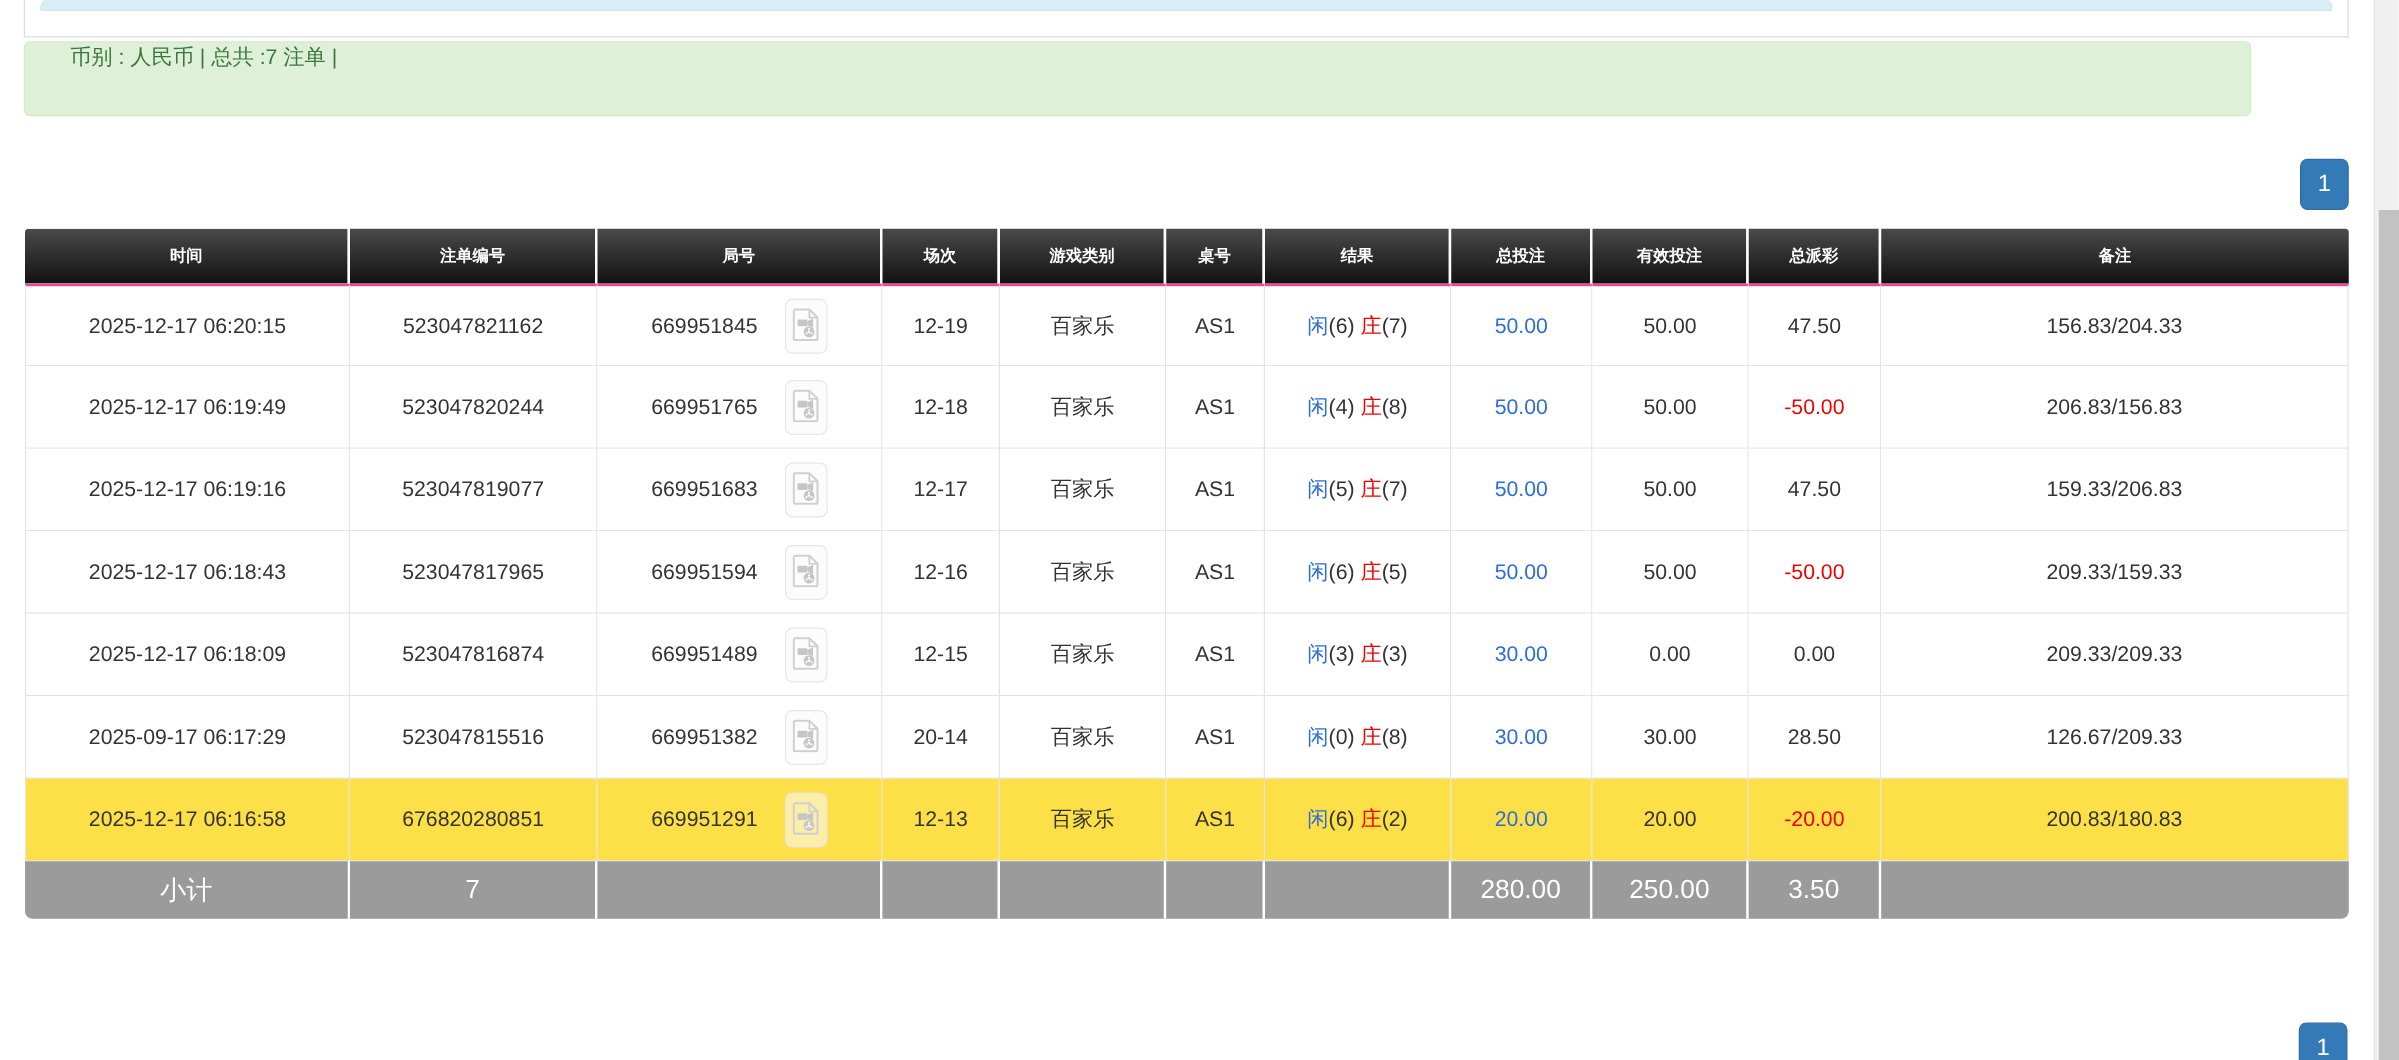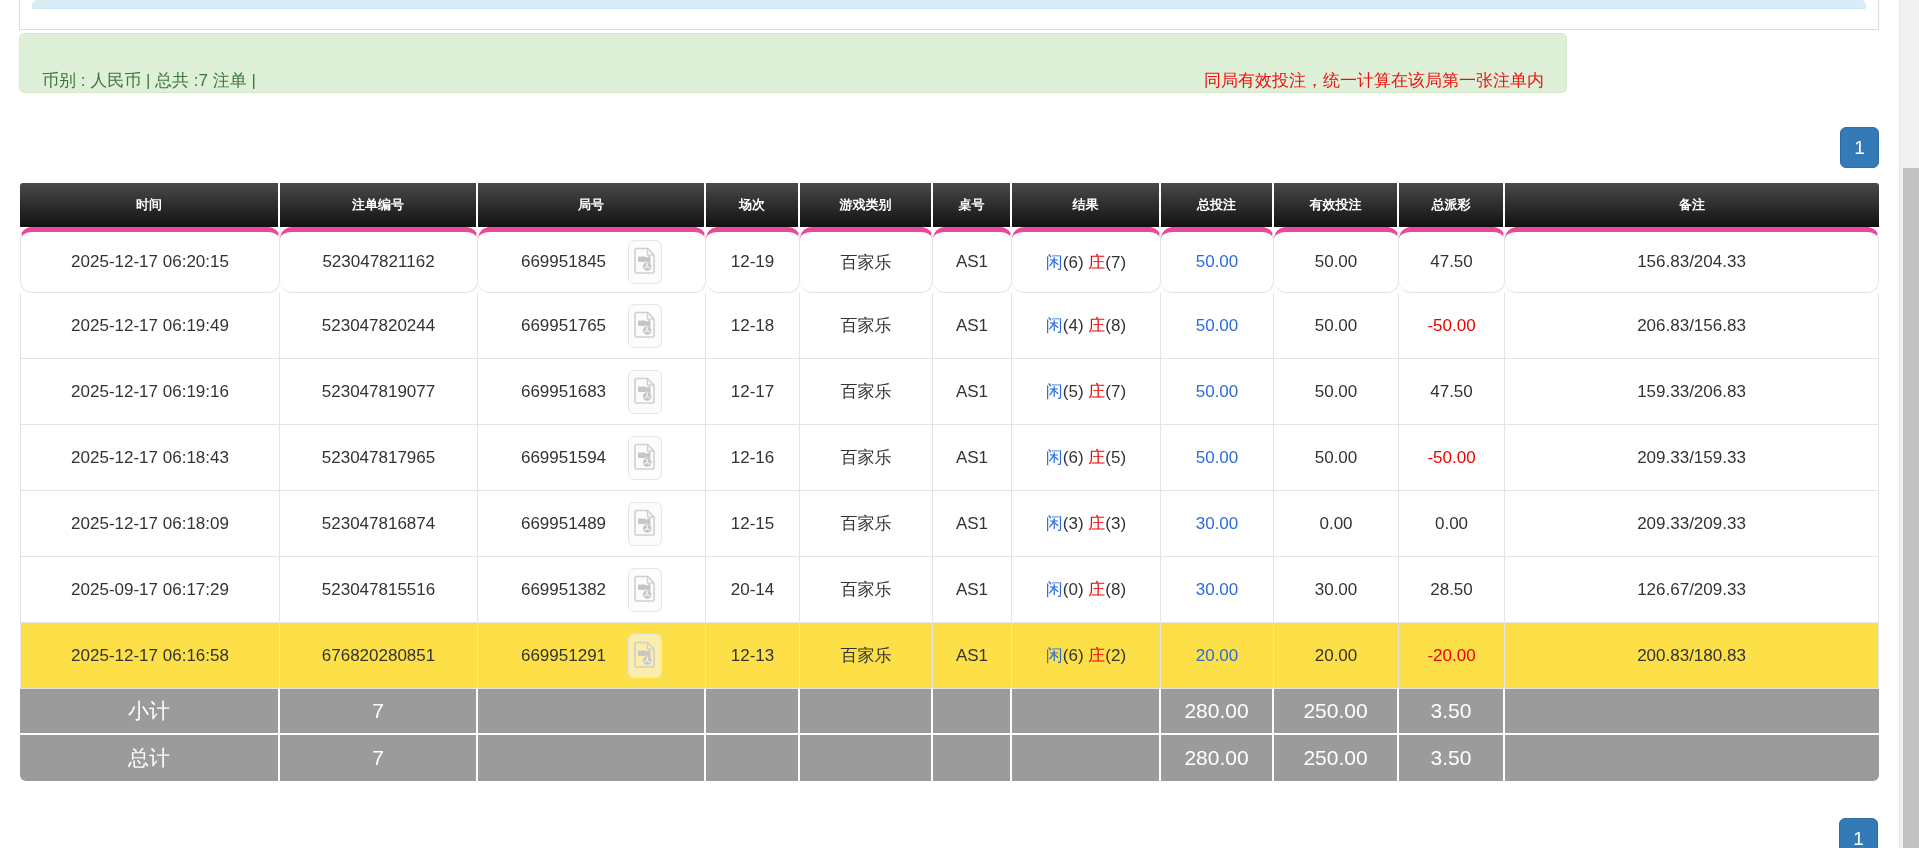--- a/index.html
+++ b/index.html
@@ -19,26 +19,26 @@
   }
   .blue-strip {
     position: absolute; left: 12px; top: 0; right: 12px; height: 10px;
     background: #d9edf7;
     border: 1px solid #cde7f2; border-top: none;
     border-radius: 10px 10px 3px 3px;
   }
   
   .info-bar {
     position: absolute; left: 19px; top: 33px;
-    width: 1548px; height: 60px;
+    width: 1782px; height: 60px;
     background: #dff0d8;
     border: 1px solid #d6e9c6;
     border-radius: 5px;
-    display: flex; align-items: flex-end; justify-content: space-between;
-    padding: 0 22px;
+    display: flex; align-items: flex-start; justify-content: space-between;
+    padding: 0 36px;
     font-size: 17px;
   }
   .info-left { color: #3c763d; }
   .info-right { color: #ee1111; }
   
   .pager {
     position: absolute;
     width: 39px; height: 41px;
     background: #337ab7;
     border: 1px solid #2e6da4;
@@ -63,21 +63,21 @@
   thead th:last-child { border-right: none; border-radius: 0 3px 0 0; }
   tbody.data td {
     height: 66px;
     font-size: 17px;
     text-align: center; vertical-align: middle;
     background: #fff;
     border-right: 1px solid #e4e4e4;
     border-bottom: 1px solid #e4e4e4;
   }
   tbody.data td:first-child { border-left: 1px solid #e4e4e4; }
-  tbody.data tr:first-child td { border-top: 5px solid #ec4899; border-radius: 12px; }
+  tbody.data tr:first-child td { border-top: 2px solid #ec4899; }
   tbody.data tr.highlight td { background: #fde047; }
   .blue { color: #2b6cd9; }
   .red  { color: #ee0000; }
   td.link { cursor: pointer; }
   .neg { color: #ee0000; }
   
   .round-cell-inner { display: inline-flex; align-items: center; gap: 22px; }
   .video-btn {
     width: 34px; height: 44px;
     background: rgba(250,250,250,0.55);
@@ -114,21 +114,20 @@
 </style>
 </head>
 <body>
 
 <div class="top-panel">
   <div class="blue-strip"></div>
 </div>
 
 <div class="info-bar">
   <span class="info-left">币别 : 人民币 | 总共 :7 注单 |</span>
-  <span class="info-right">同局有效投注，统一计算在该局第一张注单内</span>
 </div>
 
 <div class="pager pager-top">1</div>
 
 <div class="table-wrap">
   <table>
     <colgroup>
       <col style="width:260px">
         <col style="width:198px">
         <col style="width:228px">
@@ -416,33 +415,20 @@
           <td></td>
           <td></td>
           <td></td>
           <td></td>
           <td></td>
           <td>280.00</td>
           <td>250.00</td>
           <td>3.50</td>
           <td></td>
         </tr>
-        <tr>
-          <td>总计</td>
-          <td>7</td>
-          <td></td>
-          <td></td>
-          <td></td>
-          <td></td>
-          <td></td>
-          <td>280.00</td>
-          <td>250.00</td>
-          <td>3.50</td>
-          <td></td>
-        </tr>
       </tbody>
   </table>
 </div>
 
 <div class="pager pager-bottom">1</div>
 
 <div class="scrollbar">
   <div class="scroll-thumb"></div>
 </div>
 

